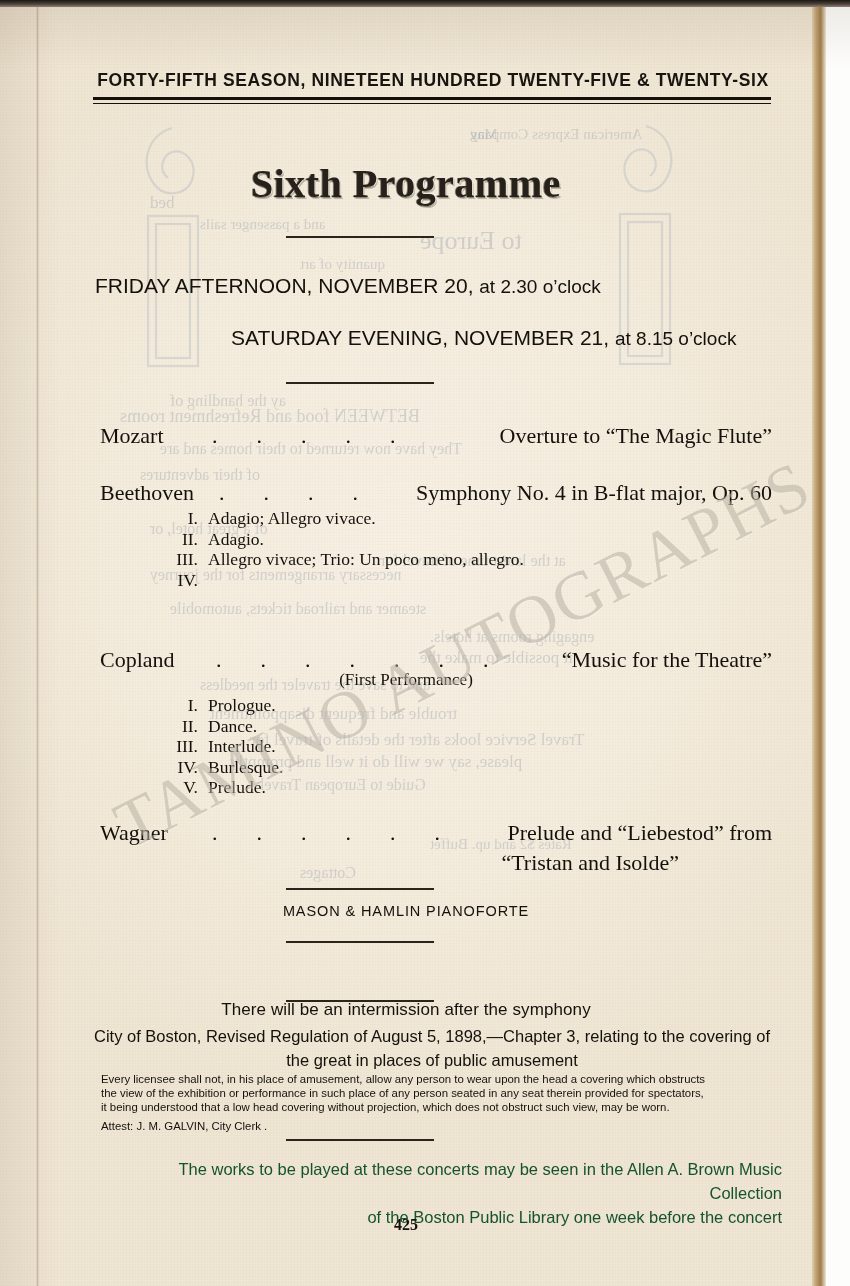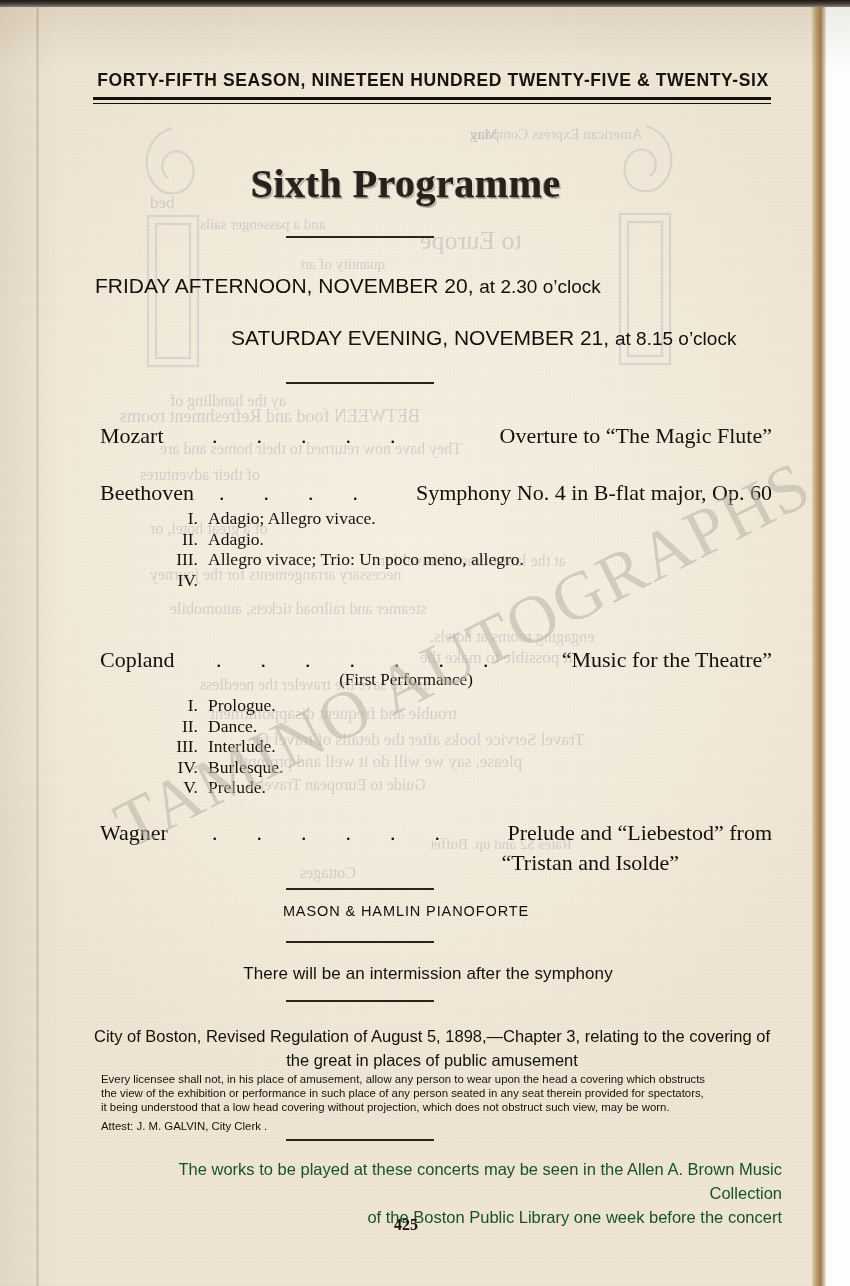--- a/index.html
+++ b/index.html
@@ -479,21 +479,21 @@
       <div class="work">Prelude and “Liebestod” from</div>
     </div>
     <div class="work-2" style="top:850px; right:40px;">“Tristan and Isolde”</div>
 
     <div class="rule-short" style="top:888px; width:148px;"></div>
 
     <div class="center-note piano" style="top:903px;">MASON &amp; HAMLIN PIANOFORTE</div>
 
     <div class="rule-short" style="top:941px; width:148px;"></div>
 
-    <div class="center-note intermission" style="top:964px;padding-left:22px;">There will be an intermission after the symphony</div>
+    <div class="center-note intermission" style="top:1000px;">There will be an intermission after the symphony</div>
 
     <div class="rule-short" style="top:1000px; width:148px;"></div>
 
     <div class="regulation" style="top:1024px;">
       <div>City of Boston, Revised Regulation of August 5, 1898,—Chapter 3, relating to the covering of</div>
       <div>the great in places of public amusement</div>
     </div>
 
     <div class="fineprint" style="top:1072px;">
       <div>Every licensee shall not, in his place of amusement, allow any person to wear upon the head a covering which obstructs</div>

